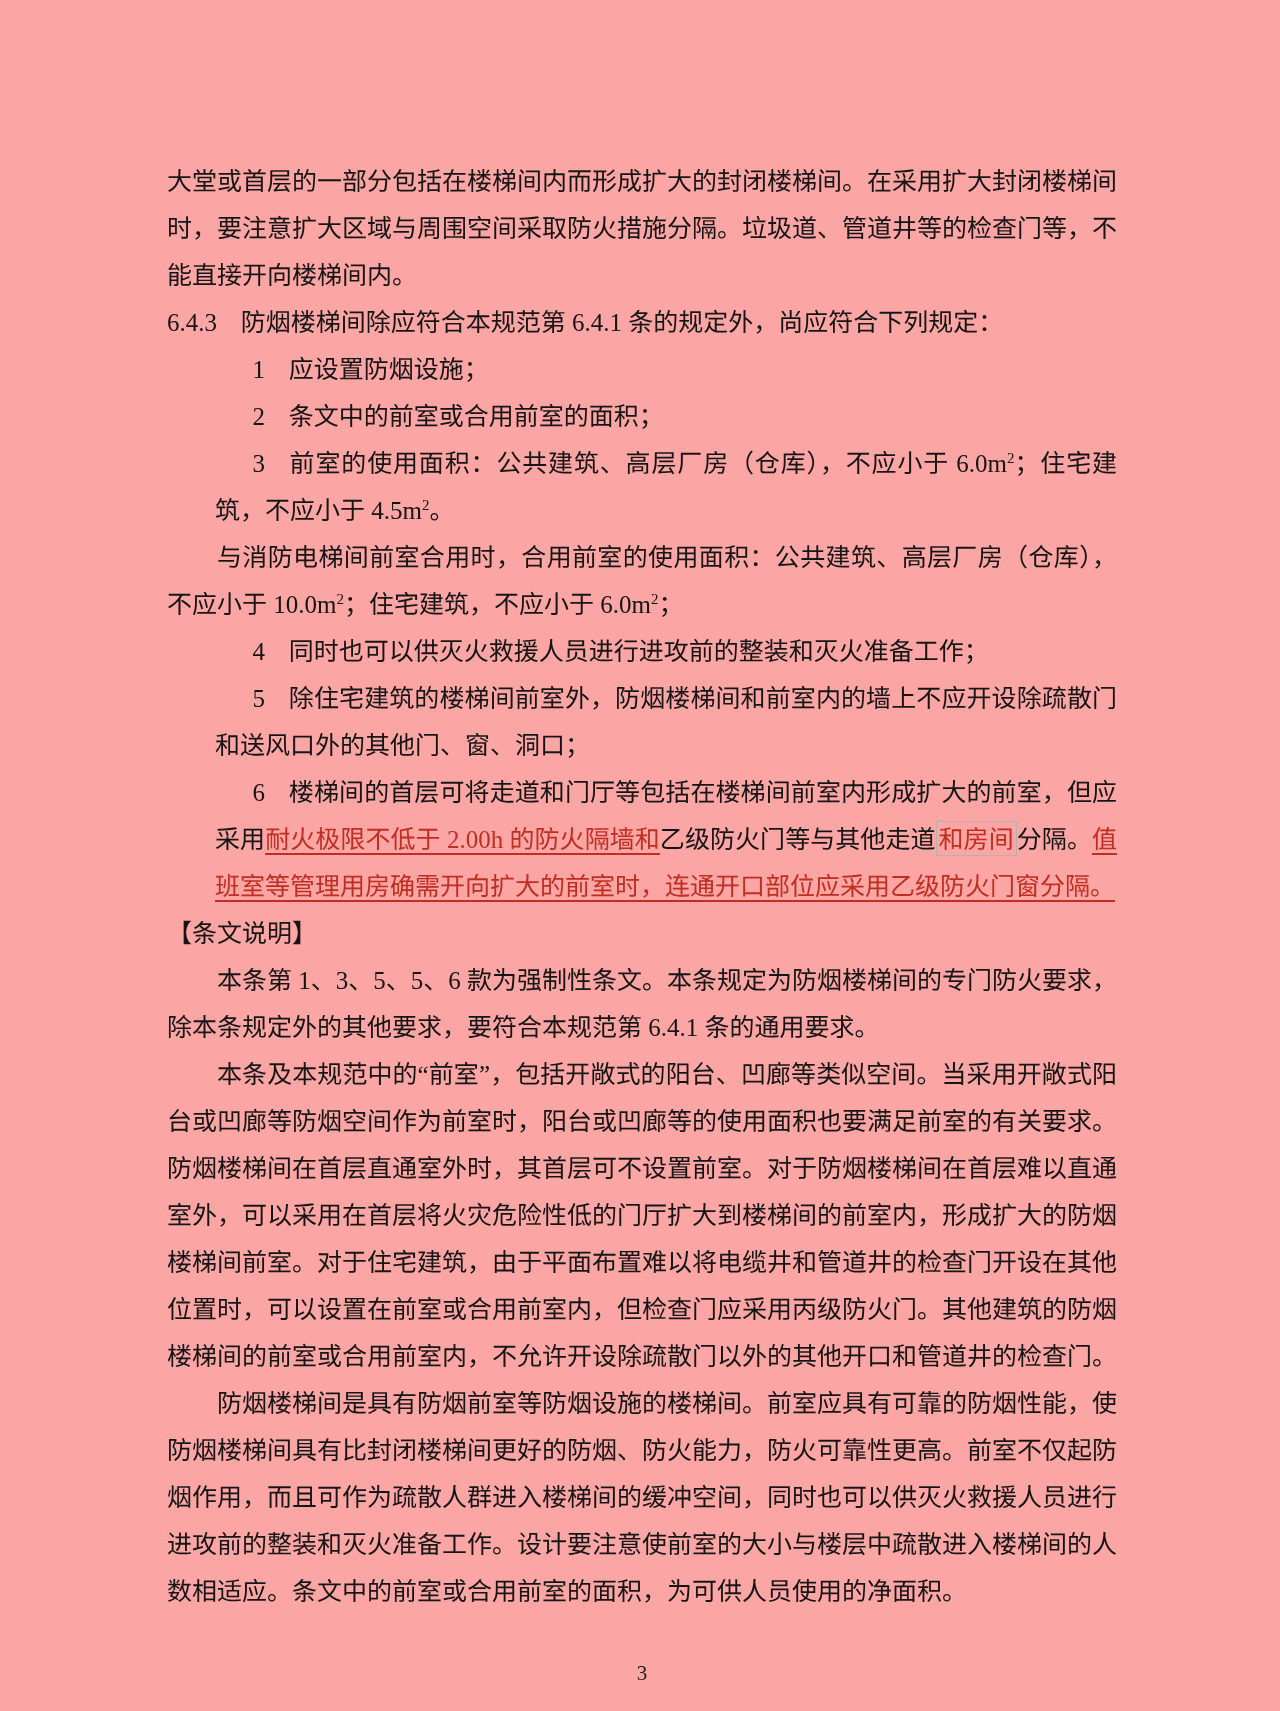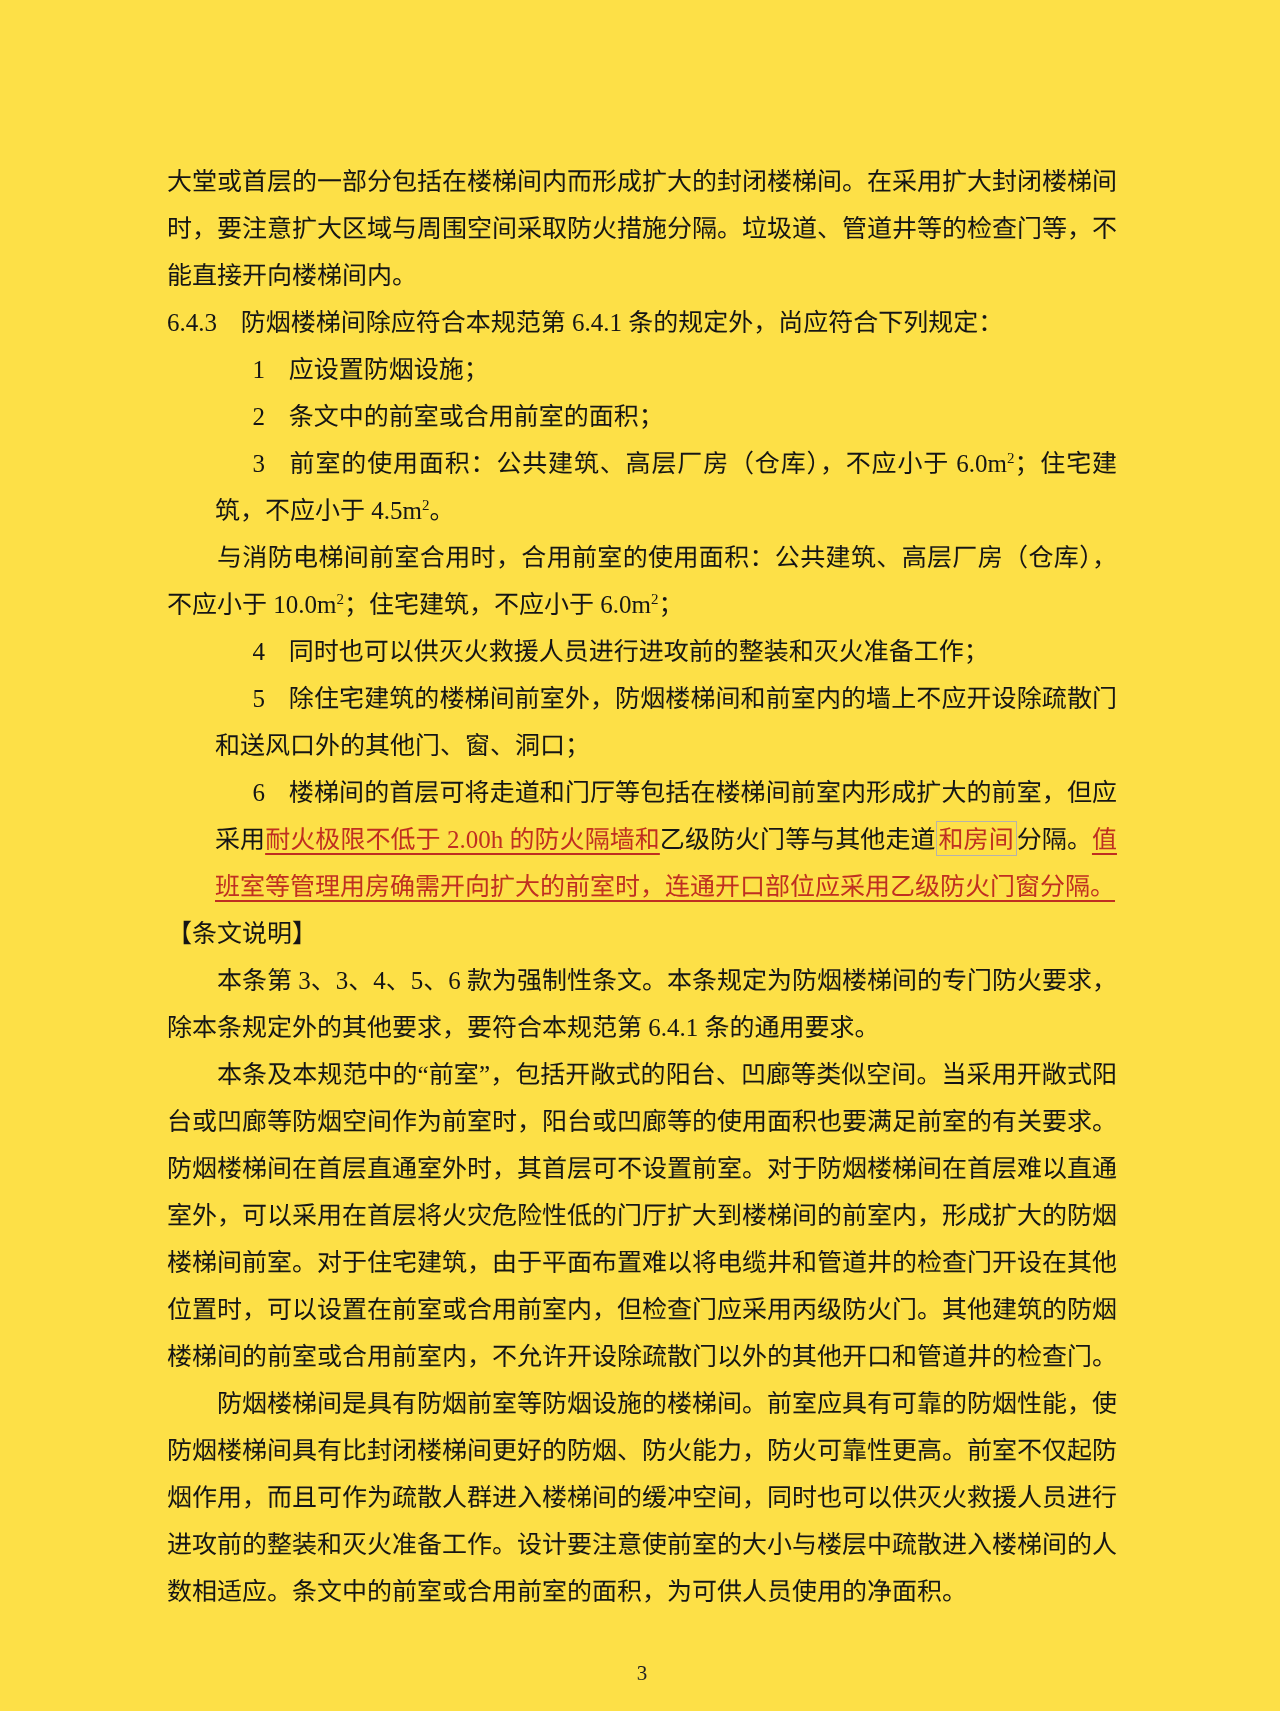--- a/index.html
+++ b/index.html
@@ -4,21 +4,21 @@
 <style>
   html, body {
     margin: 0;
     padding: 0;
     background: #ffffff;
   }
   .page {
     position: relative;
     width: 1280px;
     height: 1711px;
-    background: #fde047;
+    background: #fca5a5;
     overflow: hidden;
     font-family: "Liberation Serif", "DejaVu Serif", serif;
     color: #151515;
   }
   .doc {
     position: absolute;
     left: 167px;
     top: 158px;
     width: 950px;
     font-size: 25px;
@@ -78,20 +78,20 @@
       <p class="para body indent-none"><span class="run">大堂或首层的一部分包括在楼梯间内而形成扩大的封闭楼梯间。在采用扩大封闭楼梯间时，要注意扩大区域与周围空间采取防火措施分隔。垃圾道、管道井等的检查门等，不能直接开向楼梯间内。</span></p>
       <p class="para bold indent-none"><span class="run num">6.4.3</span><span class="run">防烟楼梯间除应符合本规范第 6.4.1 条的规定外，尚应符合下列规定：</span></p>
       <p class="para bold indent-item"><span class="run num">1</span><span class="run">应设置防烟设施；</span></p>
       <p class="para body indent-item"><span class="run num">2</span><span class="run">条文中的前室或合用前室的面积；</span></p>
       <p class="para bold indent-item"><span class="run num">3</span><span class="run">前室的使用面积：公共建筑、高层厂房（仓库），不应小于 6.0m</span><sup class="run">2</sup><span class="run">；住宅建筑，不应小于 4.5m</span><sup class="run">2</sup><span class="run">。</span></p>
       <p class="para bold indent-para"><span class="run">与消防电梯间前室合用时，合用前室的使用面积：公共建筑、高层厂房（仓库），不应小于 10.0m</span><sup class="run">2</sup><span class="run">；住宅建筑，不应小于 6.0m</span><sup class="run">2</sup><span class="run">；</span></p>
       <p class="para bold indent-item"><span class="run num">4</span><span class="run">同时也可以供灭火救援人员进行进攻前的整装和灭火准备工作；</span></p>
       <p class="para bold indent-item"><span class="run num">5</span><span class="run">除住宅建筑的楼梯间前室外，防烟楼梯间和前室内的墙上不应开设除疏散门和送风口外的其他门、窗、洞口；</span></p>
       <p class="para bold indent-item"><span class="run num">6</span><span class="run">楼梯间的首层可将走道和门厅等包括在楼梯间前室内形成扩大的前室，但应采用</span><span class="run red u">耐火极限不低于 2.00h 的防火隔墙和</span><span class="run">乙级防火门等与其他走道</span><span class="run red boxed">和房间</span><span class="run">分隔。</span><span class="run red u">值班室等管理用房确需开向扩大的前室时，连通开口部位应采用乙级防火门窗分隔。</span></p>
       <p class="para bold indent-none"><span class="run">【条文说明】</span></p>
-      <p class="para body indent-para"><span class="run">本条第 3、3、4、5、6 款为强制性条文。本条规定为防烟楼梯间的专门防火要求，除本条规定外的其他要求，要符合本规范第 6.4.1 条的通用要求。</span></p>
+      <p class="para body indent-para"><span class="run">本条第 1、3、5、5、6 款为强制性条文。本条规定为防烟楼梯间的专门防火要求，除本条规定外的其他要求，要符合本规范第 6.4.1 条的通用要求。</span></p>
       <p class="para body indent-para"><span class="run">本条及本规范中的“前室”，包括开敞式的阳台、凹廊等类似空间。当采用开敞式阳台或凹廊等防烟空间作为前室时，阳台或凹廊等的使用面积也要满足前室的有关要求。防烟楼梯间在首层直通室外时，其首层可不设置前室。对于防烟楼梯间在首层难以直通室外，可以采用在首层将火灾危险性低的门厅扩大到楼梯间的前室内，形成扩大的防烟楼梯间前室。对于住宅建筑，由于平面布置难以将电缆井和管道井的检查门开设在其他位置时，可以设置在前室或合用前室内，但检查门应采用丙级防火门。其他建筑的防烟楼梯间的前室或合用前室内，不允许开设除疏散门以外的其他开口和管道井的检查门。</span></p>
       <p class="para body indent-para"><span class="run">防烟楼梯间是具有防烟前室等防烟设施的楼梯间。前室应具有可靠的防烟性能，使防烟楼梯间具有比封闭楼梯间更好的防烟、防火能力，防火可靠性更高。前室不仅起防烟作用，而且可作为疏散人群进入楼梯间的缓冲空间，同时也可以供灭火救援人员进行进攻前的整装和灭火准备工作。设计要注意使前室的大小与楼层中疏散进入楼梯间的人数相适应。条文中的前室或合用前室的面积，为可供人员使用的净面积。</span></p>
     </main>
   <footer class="page-footer">
     <span>3</span>
   </footer>
 </div>
 
 </body></html>

